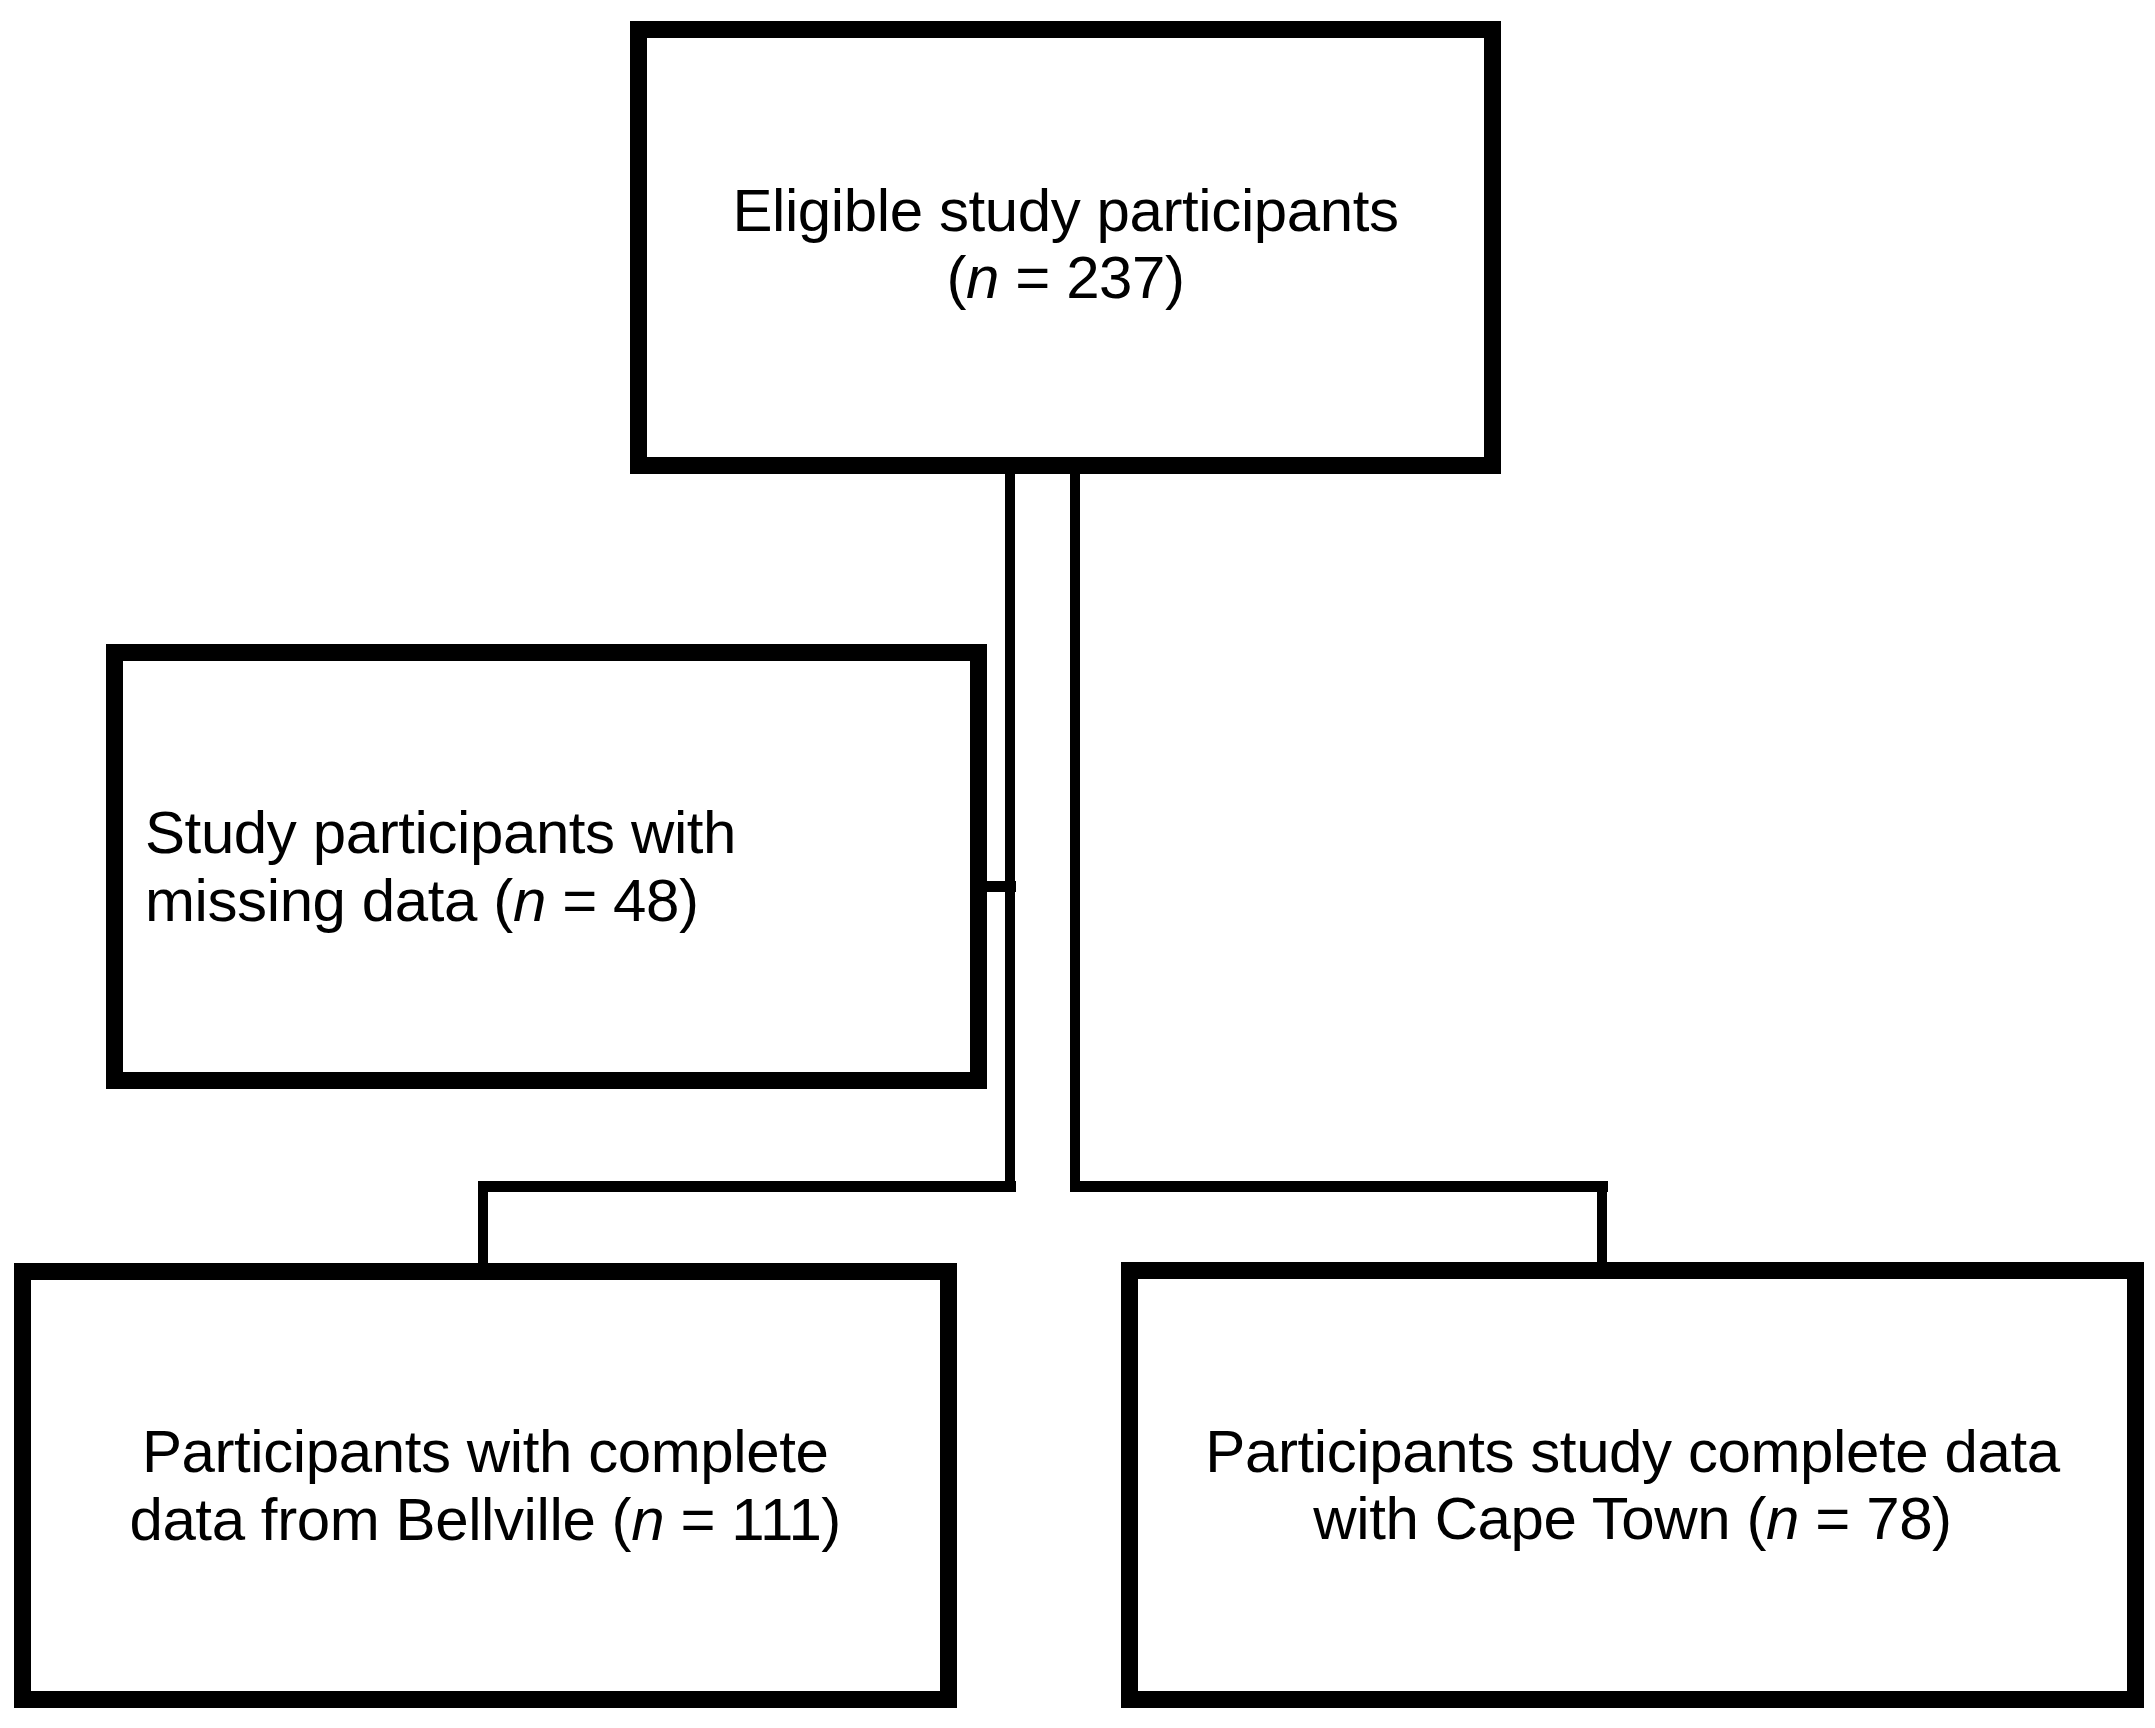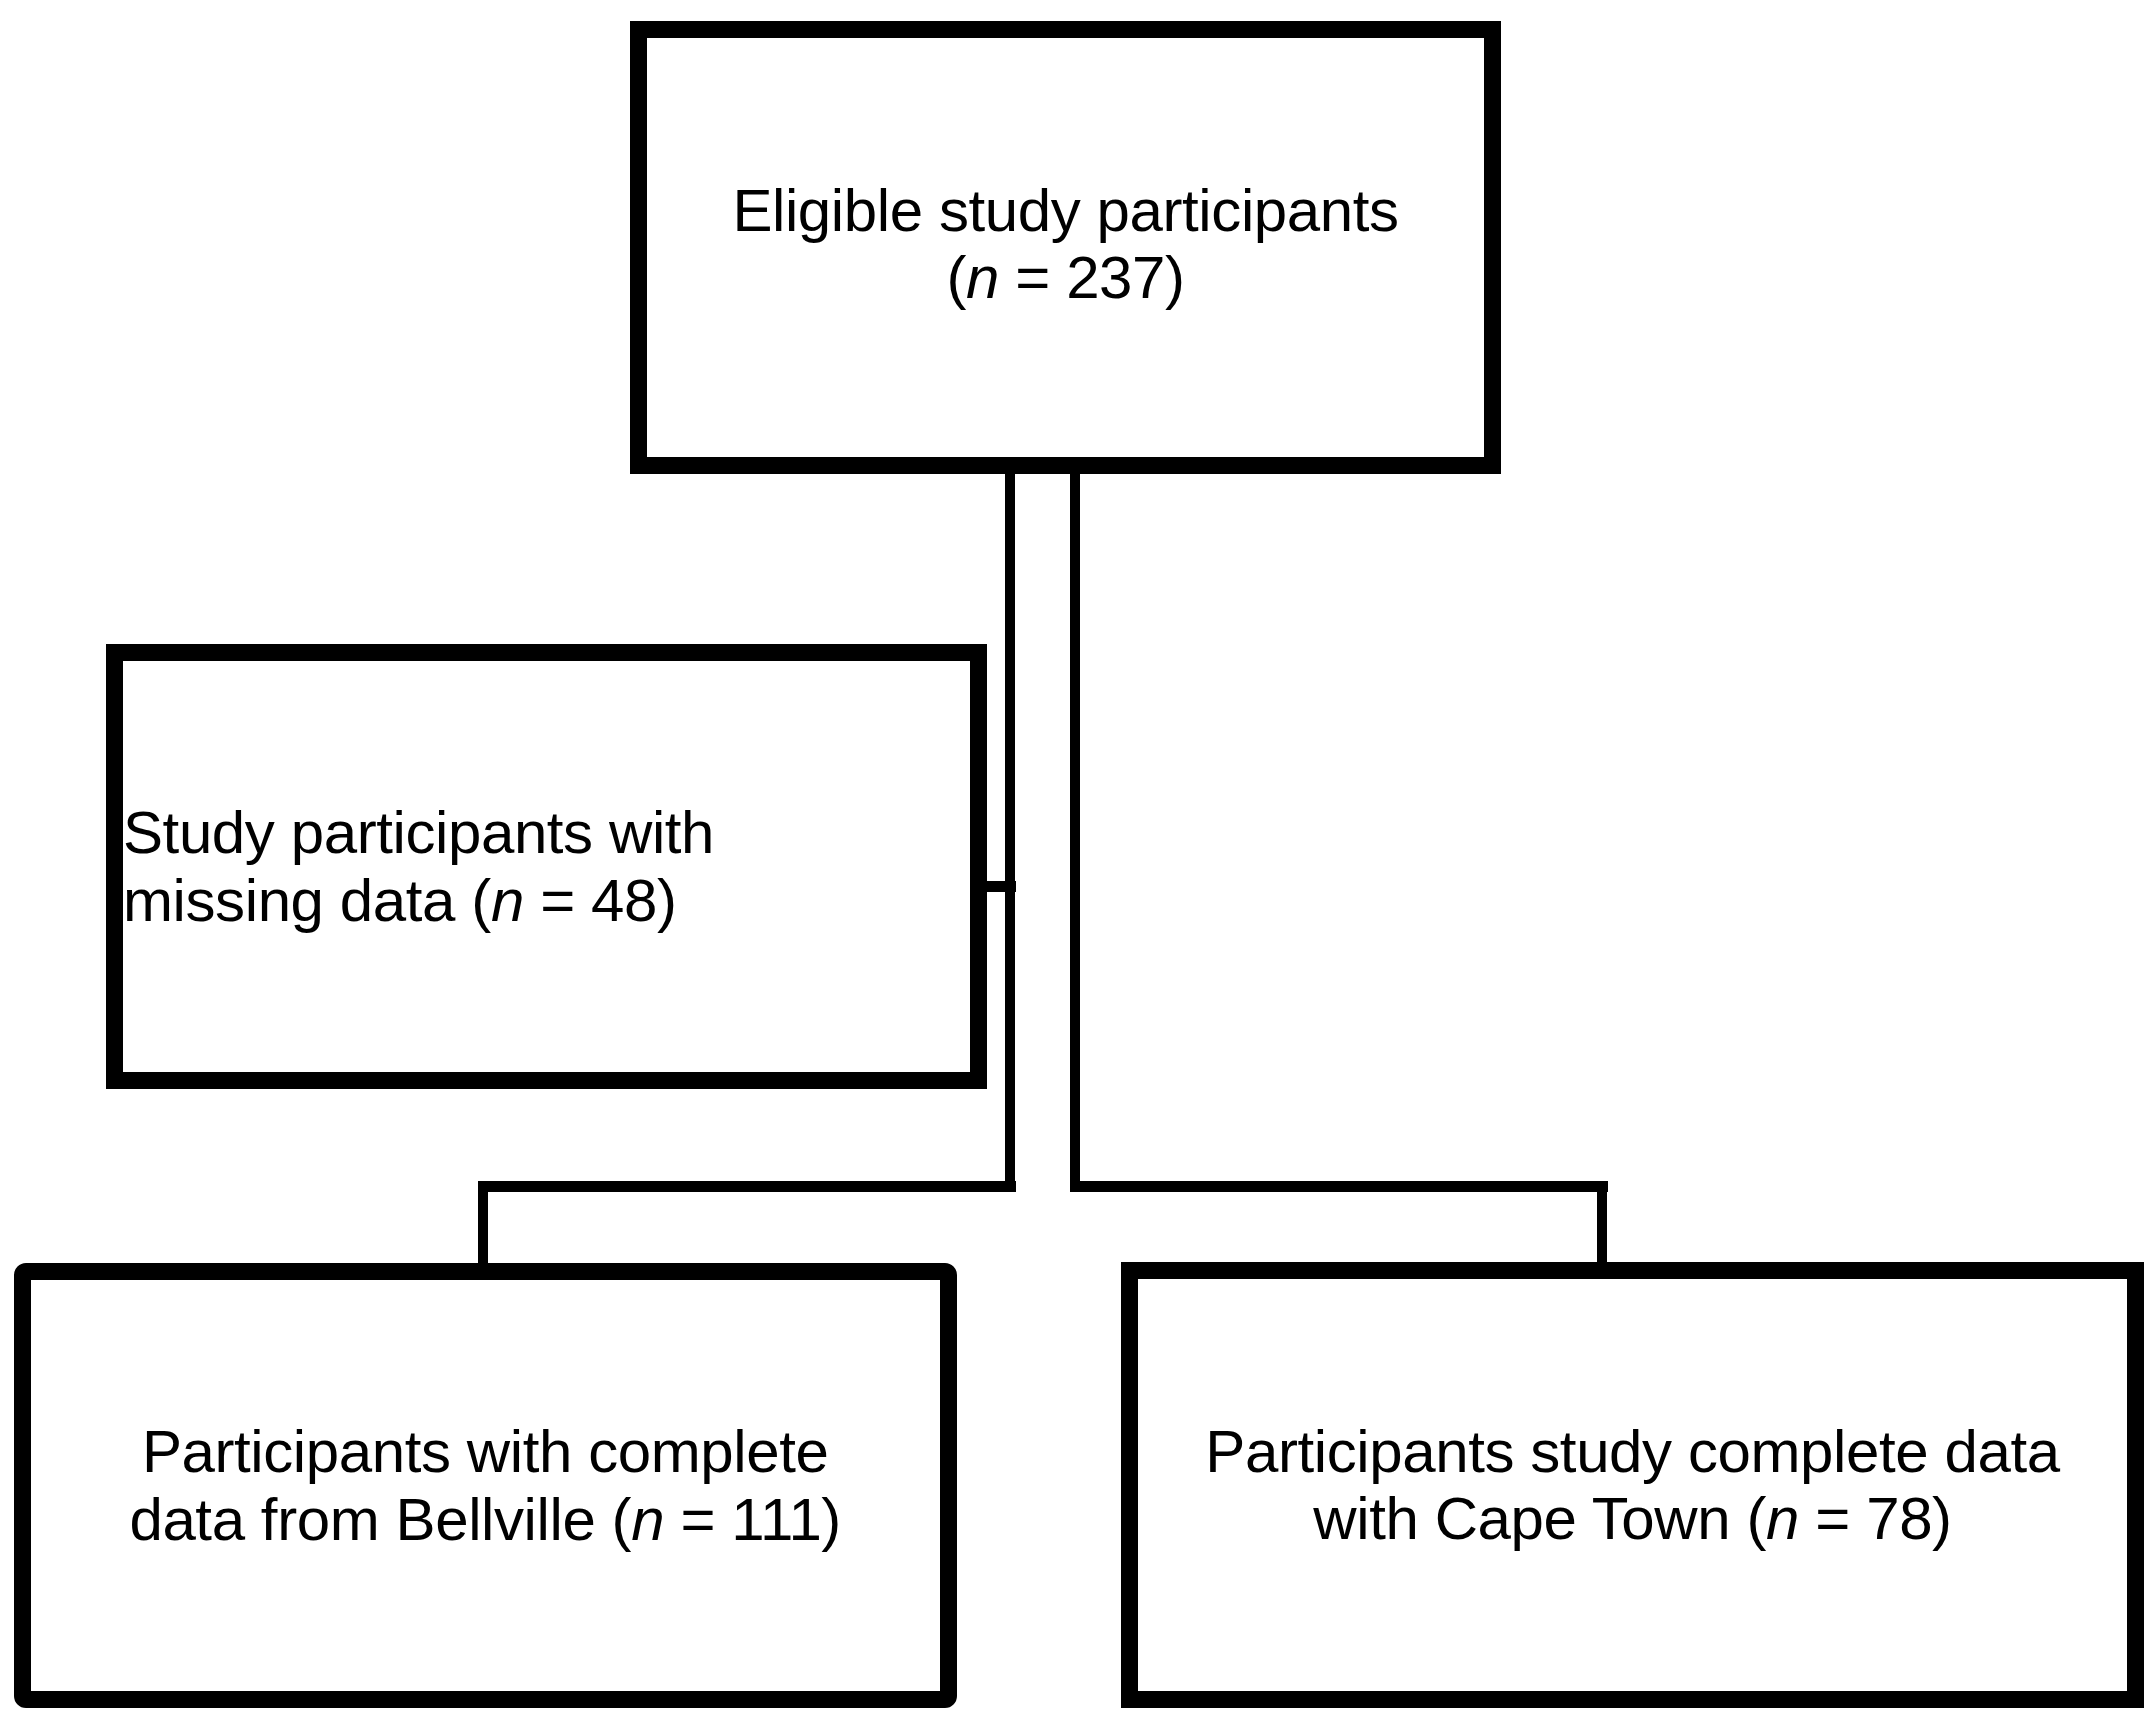--- a/index.html
+++ b/index.html
@@ -31,40 +31,40 @@
     justify-content: center;
     z-index: 3;
   }
   .node .node-text {
     font-size: 60px;
     line-height: 1.12;
     letter-spacing: -0.4px;
     white-space: pre-line;
   }
   .node.center .node-text { text-align: center; }
-  .node.left   .node-text { text-align: left; }
+  .node.left   .node-text { text-align: left; padding-left: 22px; }
 
   .node-text i {
     font-style: italic;
   }
 
   #node-eligible {
     left: 630px;  top: 20.5px;
     width: 871px; height: 453px;
   }
   #node-eligible .node-text { padding-bottom: 5.1px; }
 
   #node-missing {
     left: 106px;  top: 644px;
     width: 881px; height: 445px;
   }
 
   #node-bellville {
     left: 13.7px;   top: 1263px;
-    width: 943px; height: 445px; border-radius: 12px;
+    width: 943px; height: 445px;
   }
 
   #node-capetown {
     left: 1121px; top: 1262px;
     width: 1023px; height: 446px;
   }
 
   
   .conn {
     position: absolute;

